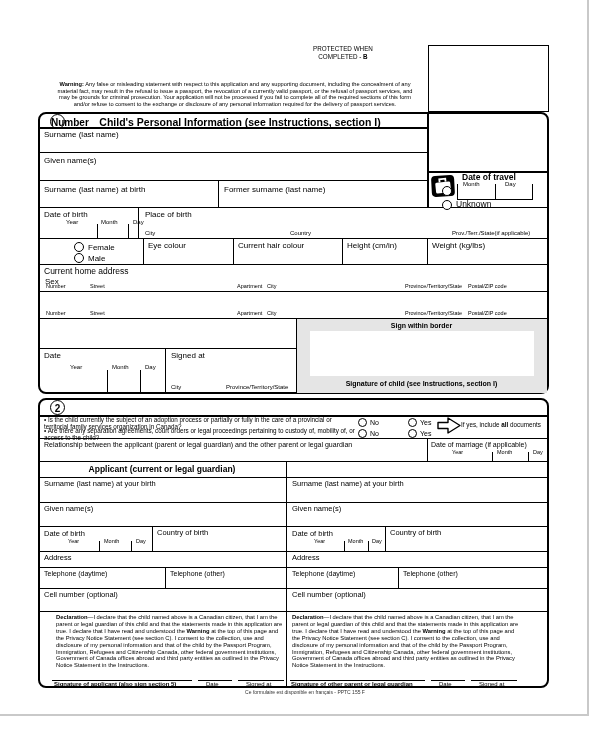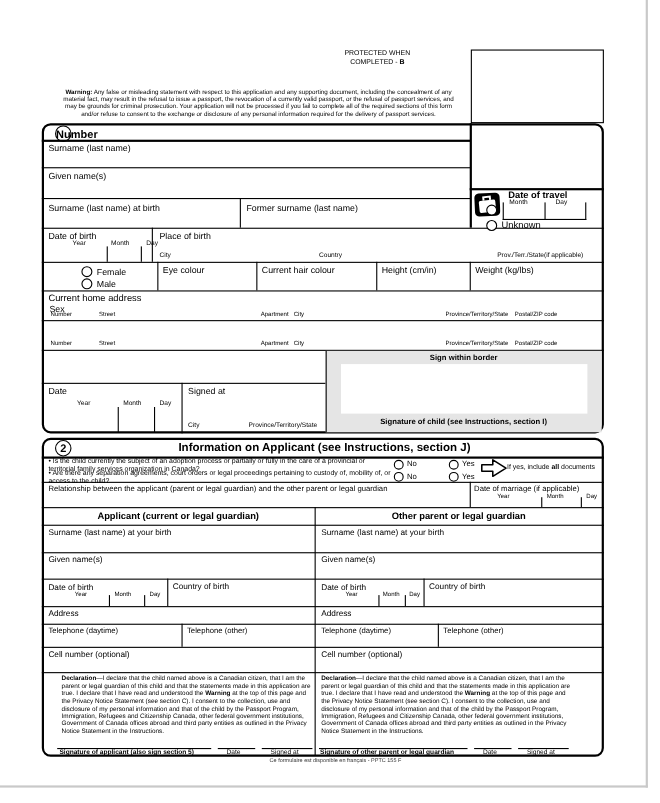--- a/index.html
+++ b/index.html
@@ -40,20 +40,21 @@
     <span>PROTECTED WHEN</span><br>
     <span>COMPLETED - </span><span class="b">B</span>
   </div>
   <div class="abs" style="left:428px;top:45px;width:121px;height:67px;border:1.5px solid #000;"></div>
   <div class="warn" style="left:52px;top:81px;width:366px;">
     <span class="b">Warning:</span><span> Any false or misleading statement with respect to this application and any supporting document, including the concealment of any material fact, may result in the refusal to issue a passport, the revocation of a currently valid passport, or the refusal of passport services, and may be grounds for criminal prosecution. Your application will not be processed if you fail to complete all of the required sections of this form and/or refuse to consent to the exchange or disclosure of any personal information required for the delivery of passport services.</span>
   </div>
 
   <div class="wrap" style="left:38px;top:112px;width:511px;height:282px;"></div>
   <div class="numcirc" style="left:50px;top:114px;">Number</div>
+  <div class="sec-title" style="left:60px;top:116px;width:360px;">Child's Personal Information (see Instructions, section I)</div>
 
   <div class="hl" style="left:38px;top:127px;width:390px;height:2px;"></div>
   <div class="hl" style="left:38px;top:152px;width:390px;"></div>
   <div class="hl" style="left:38px;top:180px;width:390px;"></div>
   <div class="hl" style="left:38px;top:207px;width:511px;"></div>
   <div class="hl" style="left:38px;top:238px;width:511px;"></div>
   <div class="hl" style="left:38px;top:264px;width:511px;"></div>
   <div class="hl" style="left:38px;top:291px;width:511px;"></div>
   <div class="hl" style="left:38px;top:318px;width:511px;"></div>
   <div class="hl" style="left:38px;top:348px;width:258px;"></div>
@@ -151,21 +152,20 @@
   <div class="lbl6" style="left:171px;top:384px;">City</div>
   <div class="lbl6" style="left:226px;top:384px;">Province/Territory/State</div>
 
   <div class="graybox" style="left:296px;top:319px;width:251px;height:74px;border-left:1px solid #000;"></div>
   <div class="lbl7 b ctr" style="left:296px;top:322px;width:251px;">Sign within border</div>
   <div class="whitebox" style="left:310px;top:331px;width:224px;height:45px;"></div>
   <div class="lbl7 b ctr" style="left:296px;top:380px;width:251px;">Signature of child (see Instructions, section I)</div>
 
   <div class="wrap" style="left:38px;top:398px;width:511px;height:290px;"></div>
   <div class="numcirc" style="left:50px;top:400px;">2</div>
-  <div class="sec-title" style="left:60px;top:401px;width:470px;">Information on Applicant (see Instructions, section J)</div>
 
   <div class="hl" style="left:38px;top:415px;width:511px;height:2px;"></div>
   <div class="hl" style="left:38px;top:438px;width:511px;"></div>
   <div class="hl" style="left:38px;top:461px;width:511px;"></div>
   <div class="hl" style="left:38px;top:477px;width:511px;"></div>
   <div class="hl" style="left:38px;top:502px;width:511px;"></div>
   <div class="hl" style="left:38px;top:526px;width:511px;"></div>
   <div class="hl" style="left:38px;top:551px;width:511px;"></div>
   <div class="hl" style="left:38px;top:567px;width:511px;"></div>
   <div class="hl" style="left:38px;top:588px;width:511px;"></div>
@@ -202,21 +202,20 @@
   <div class="lbl7" style="left:44px;top:441px;">Relationship between the applicant (parent or legal guardian) and the other parent or legal guardian</div>
   <div class="cell" style="left:429px;top:439px;width:118px;height:21px;"></div>
   <div class="lbl7" style="left:431px;top:441px;">Date of marriage (if applicable)</div>
   <div class="lbl55" style="left:452px;top:449px;">Year</div>
   <div class="lbl55" style="left:497px;top:449px;">Month</div>
   <div class="lbl55" style="left:533px;top:449px;">Day</div>
   <div class="vl" style="left:492px;top:452px;height:9px;"></div>
   <div class="vl" style="left:528px;top:452px;height:9px;"></div>
 
   <div class="lbl b ctr" style="left:38px;top:465px;width:248px;font-size:8.5px;">Applicant (current or legal guardian)</div>
-  <div class="lbl b ctr" style="left:286px;top:465px;width:262px;font-size:8.5px;">Other parent or legal guardian</div>
 
   <div class="cell" style="left:39px;top:478px;width:246px;height:24px;"></div>
   <div class="lbl75" style="left:44px;top:480px;">Surname (last name) at your birth</div>
   <div class="cell" style="left:39px;top:503px;width:246px;height:23px;"></div>
   <div class="lbl75" style="left:44px;top:505px;">Given name(s)</div>
   <div class="cell" style="left:39px;top:527px;width:112px;height:24px;"></div>
   <div class="lbl75" style="left:44px;top:530px;">Date of birth</div>
   <div class="lbl55" style="left:68px;top:538px;">Year</div>
   <div class="lbl55" style="left:104px;top:538px;">Month</div>
   <div class="lbl55" style="left:136px;top:538px;">Day</div>

